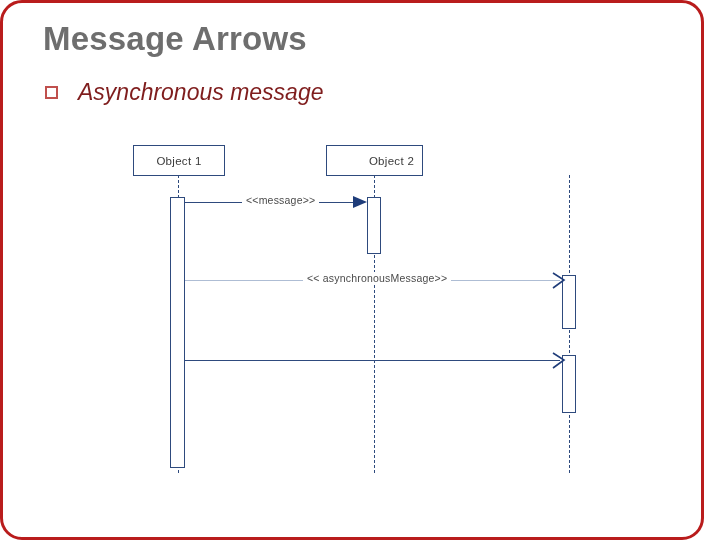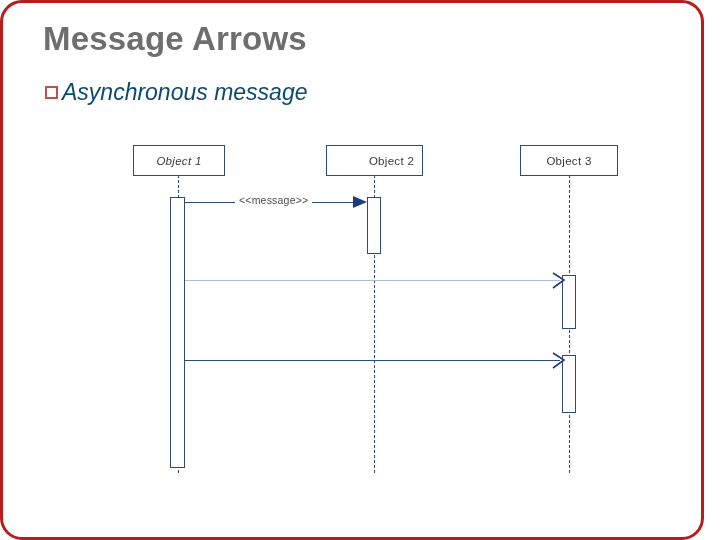--- a/index.html
+++ b/index.html
@@ -39,22 +39,23 @@
     width: 13px;
     height: 13px;
     border: 2px solid #c0504d;
     box-sizing: border-box;
     margin-right: 4px;
     flex: 0 0 auto;
   }
   #bullet-text {
     font-size: 23px;
     font-style: italic;
-    color: #0c4a6e;
+    color: #7f1d1d;
     white-space: nowrap;
+    margin-left: 16px;
   }
 
   
   #diagram {
     position: absolute;
     left: 0;
     top: 0;
     width: 720px;
     height: 540px;
   }
@@ -114,48 +115,48 @@
   </div>
 
   <div id="diagram">
 
     <div class="lifeline-dashed" style="left:175px; top:172px; height:298px;"></div>
 
     <div class="lifeline-dashed" style="left:371px; top:172px; height:298px;"></div>
 
     <div class="lifeline-dashed" style="left:566px; top:172px; height:298px;"></div>
 
-    <div class="obj-box" style="left:130px; top:142px; width:92px; height:31px;font-style:italic;">Object 1</div>
+    <div class="obj-box" style="left:130px; top:142px; width:92px; height:31px;">Object 1</div>
 
     <div class="obj-box" style="left:323px; top:142px; width:97px; height:31px;padding-left:34px;">Object 2</div>
 
-    <div class="obj-box" style="left:517px; top:142px; width:98px; height:31px;">Object 3</div>
 
     <div class="activation" style="left:167px; top:194px; width:15px; height:271px;"></div>
 
     <div class="activation" style="left:364px; top:194px; width:14px; height:57px;"></div>
 
     <div class="activation" style="left:559px; top:272px; width:14px; height:54px;"></div>
 
     <div class="activation" style="left:559px; top:352px; width:14px; height:58px;"></div>
 
     <div class="msg-line" style="left:182px; top:199px; width:175px; border-top-color:#2e4a7d;"></div>
 
     <svg class="arrow-svg" style="left:350px; top:190px;" width="20" height="20">
       <polygon points="0,3 14,9 0,15" fill="#1f3d7a"></polygon>
     </svg>
 
-    <div class="msg-label" style="left:232px; top:191px;">&lt;&lt;message&gt;&gt;</div>
+    <div class="msg-label" style="left:239px; top:191px;">&lt;&lt;message&gt;&gt;</div>
 
     <div class="msg-line" style="left:182px; top:277px; width:375px; border-top-color:#aebdd4;"></div>
 
     <svg class="arrow-svg" style="left:548px; top:268px;" width="22" height="22">
       <path d="M2,2 L13,9 L2,17" fill="none" stroke="#1f3d7a" stroke-width="1.6"></path>
     </svg>
 
+    <div class="msg-label" style="left:300px; top:269px;">&lt;&lt; asynchronousMessage&gt;&gt;</div>
 
     <div class="msg-line" style="left:182px; top:357px; width:375px; border-top-color:#2e4a7d;"></div>
 
     <svg class="arrow-svg" style="left:548px; top:348px;" width="22" height="22">
       <path d="M2,2 L13,9 L2,17" fill="none" stroke="#1f3d7a" stroke-width="1.6"></path>
     </svg>
 
 
   </div>
 </div>

